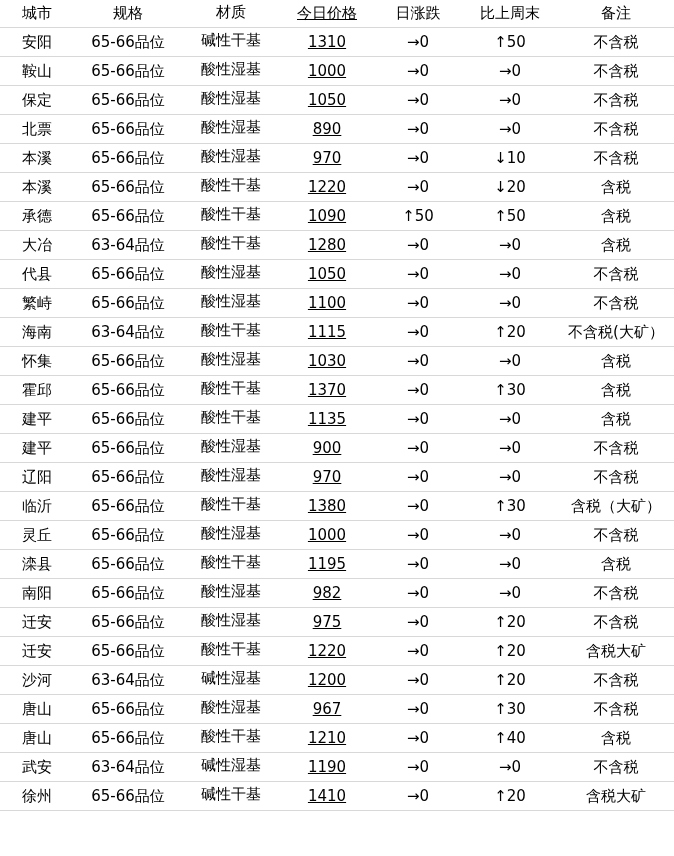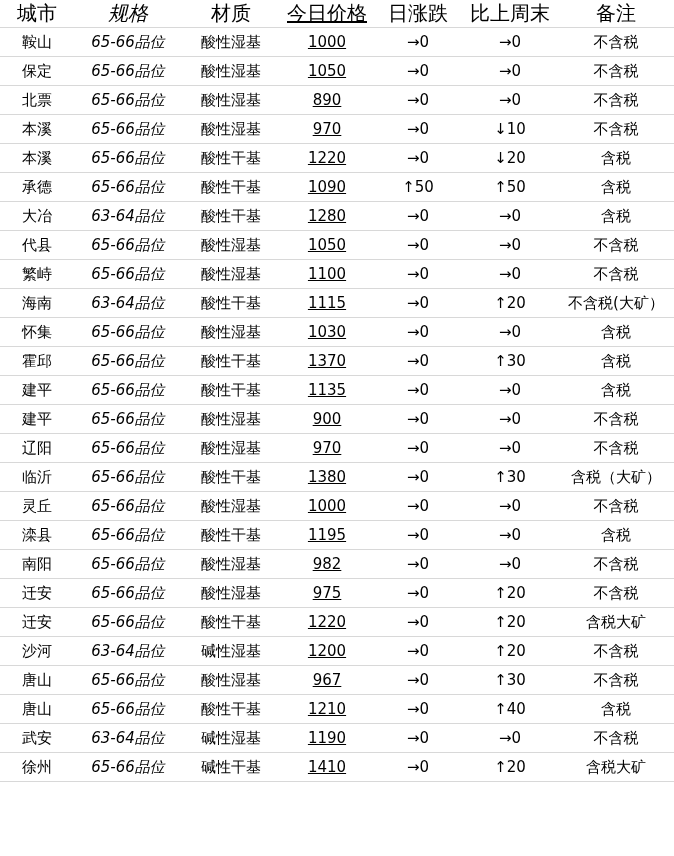--- a/index.html
+++ b/index.html
@@ -25,27 +25,27 @@
     vertical-align: middle;
     font-size: 15px;
     font-weight: normal;
     padding: 0;
     height: 28px;
     line-height: 28px;
     white-space: nowrap;
     overflow: hidden;
   }
   table.price-table thead th {
-    font-size: 20px;
+    font-size: 15px;
     height: 27px;
     line-height: 27px;
   }
   .col-city    { width: 74px; }
-  .col-spec    { width: 108px; font-style: italic; }
-  .col-mat     { width: 98px; }
+  .col-spec    { width: 108px; }
+  .col-mat     { width: 98px; font-family: Liberation Mono, monospace; }
   .col-price   { width: 94px; text-decoration: underline; }
   .col-daily   { width: 88px; }
   .col-weekly  { width: 96px; }
   .col-note    { width: 116px; }
   .cell-note {
     font-size: 14px;
   }
 </style>
 </head>
 <body>
@@ -57,20 +57,29 @@
       <th class="col-spec">规格</th>
       <th class="col-mat">材质</th>
       <th class="col-price">今日价格</th>
       <th class="col-daily">日涨跌</th>
       <th class="col-weekly">比上周末</th>
       <th class="col-note">备注</th>
     </tr>
   </thead>
   <tbody id="table-body">
       <tr>
+        <td class="col-city">安阳</td>
+        <td class="col-spec">65-66品位</td>
+        <td class="col-mat">碱性干基</td>
+        <td class="col-price">1310</td>
+        <td class="col-daily">→0</td>
+        <td class="col-weekly">↑50</td>
+        <td class="col-note cell-note">不含税</td>
+      </tr>
+      <tr>
         <td class="col-city">鞍山</td>
         <td class="col-spec">65-66品位</td>
         <td class="col-mat">酸性湿基</td>
         <td class="col-price">1000</td>
         <td class="col-daily">→0</td>
         <td class="col-weekly">→0</td>
         <td class="col-note cell-note">不含税</td>
       </tr>
       <tr>
         <td class="col-city">保定</td>

